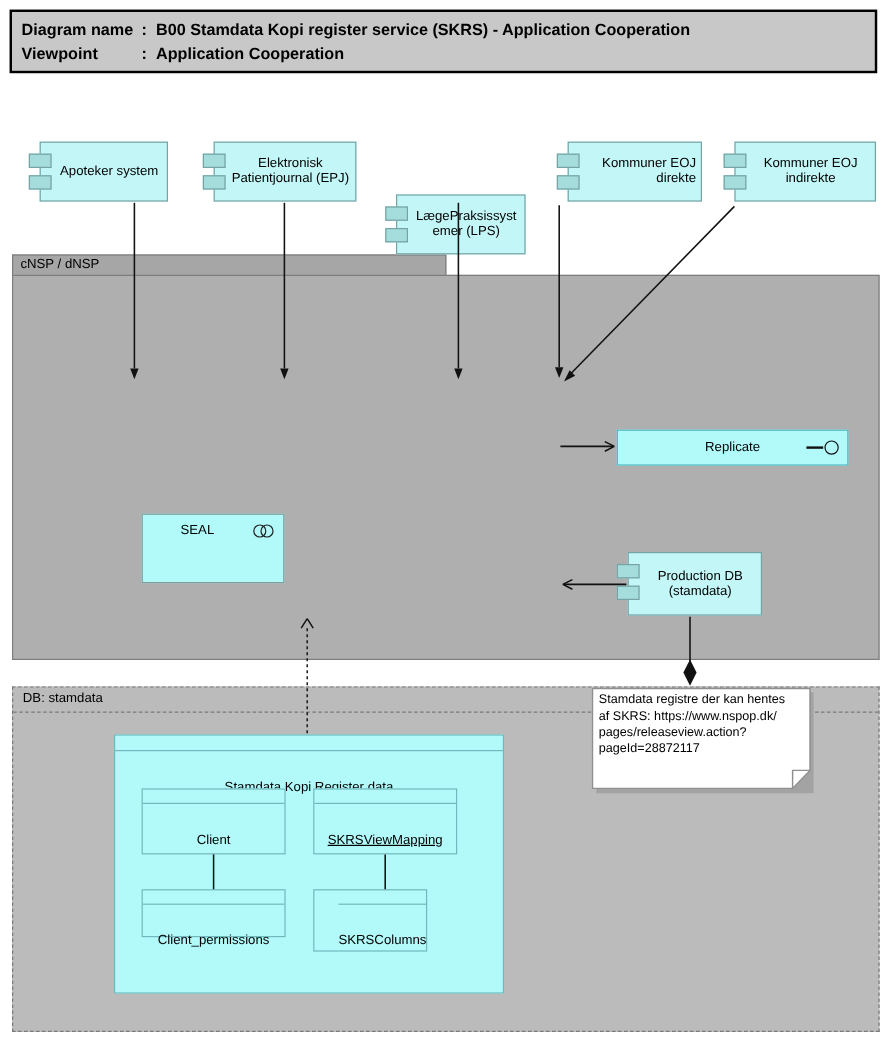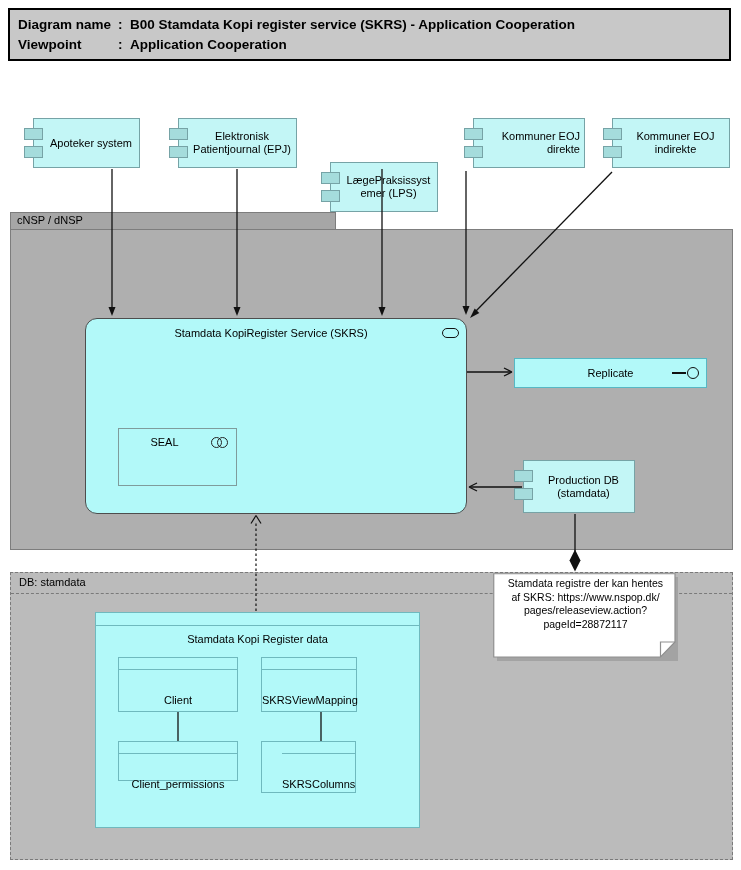--- a/index.html
+++ b/index.html
@@ -19,21 +19,21 @@
         display:flex;align-items:center;justify-content:center;text-align:center;
         font-size:11px;line-height:13px;padding:2px 4px 2px 13px;}
   .comp .clabel{display:block;width:100%;overflow-wrap:anywhere;}
   .comp .tabs{position:absolute;left:-10px;top:0;width:20px;height:100%;}
   .comp .tabs i{position:absolute;left:0;width:19px;height:12px;background:#A5DCDC;
                 border:1px solid #76A3A6;box-sizing:border-box;}
   .comp .tabs i.t1{top:9px;}
   .comp .tabs i.t2{top:27px;}
 
   
-  .group-tab{position:absolute;left:10px;top:212px;width:326px;height:18px;background:#A6A6A6;
+  .group-tab{position:absolute;left:10px;top:212px;width:362px;height:18px;background:#A6A6A6;
              border:1px solid #7d7d7d;box-sizing:border-box;font-size:11px;padding:1px 0 0 6px;}
   .group-body{position:absolute;left:10px;top:229px;width:723px;height:321px;background:#AFAFAF;
               border:1px solid #7d7d7d;box-sizing:border-box;}
   .db-body{position:absolute;left:10px;top:572px;width:723px;height:288px;background:#BBBBBB;
            border:1.5px dashed #7a7a7a;box-sizing:border-box;}
   .db-label{position:absolute;left:8px;top:3px;font-size:11px;}
   .db-underline{position:absolute;left:0;right:0;top:20px;border-top:1.5px dashed #7a7a7a;}
 
   
   .skrs{position:absolute;left:85px;top:318px;width:382px;height:196px;background:#B2F9F9;
@@ -62,29 +62,29 @@
                     border-radius:50%;box-sizing:border-box;}
 
   .proddb{left:523px;top:460px;width:112px;height:53px;}
 
   
   .dataobj{position:absolute;background:#B2F9F9;border:1px solid #6FB9BE;box-sizing:border-box;}
   .dataobj .band{height:11px;border-bottom:1px solid #6FB9BE;}
   .dataobj .dlabel{margin-top:24px;text-align:center;font-size:11px;}
   .dg-main{left:95px;top:612px;width:325px;height:216px;}
   .dg-main .band{height:12px;}
-  .dg-main .dlabel{margin-top:7px;text-align:center;}
+  .dg-main .dlabel{margin-top:24px;text-align:center;}
   .tb1{left:118px;top:657px;width:120px;height:55px;}
-  .tb2{left:261px;top:657px;width:96px;height:55px;}
+  .tb2{left:261px;top:657px;width:120px;height:55px;text-decoration:underline;}
   .tb3{left:118px;top:741px;width:120px;height:40px;}
   .tb4{left:261px;top:741px;width:95px;height:52px;padding-left:20px;}
 
   
   .note-shadow{position:absolute;left:497px;top:577px;width:181px;height:84px;background:#a3a3a3;}
-  .note{position:absolute;left:493px;top:573px;width:183px;height:85px;text-align:center;}
+  .note{position:absolute;left:493px;top:573px;width:183px;height:85px;}
   .note-text{position:absolute;left:6px;top:4px;right:4px;font-size:10.5px;line-height:13.5px;
              white-space:pre-line;}
 
   .connector-layer{position:absolute;left:0;top:0;z-index:60;pointer-events:none;}
 </style>
 </head>
 <body>
 
 <div id="canvas">
 
@@ -116,24 +116,20 @@
     <svg width="183" height="85" viewBox="0 0 183 85">
       <path d="M0.75,0.75 H182 V69 L167.5,84 H0.75 Z" fill="#ffffff" stroke="#8f8f8f" stroke-width="1.2"></path>
       <path d="M182,69 H167.5 V84" fill="none" stroke="#8f8f8f" stroke-width="1.2"></path>
     </svg>
     <div class="note-text">Stamdata registre der kan hentes
 af SKRS: https://www.nspop.dk/
 pages/releaseview.action?
 pageId=28872117</div>
   </div>
 
-  <div class="skrs">
-    <div class="skrs-title">Stamdata KopiRegister Service (SKRS)</div>
-    <div class="service-icon"></div>
-  </div>
 
   <div class="seal">
     <div class="seal-label">SEAL</div>
     <div class="collab-icon">
         <i class="c1"></i>
         <i class="c2"></i>
       </div>
   </div>
 
   <div class="replicate">

